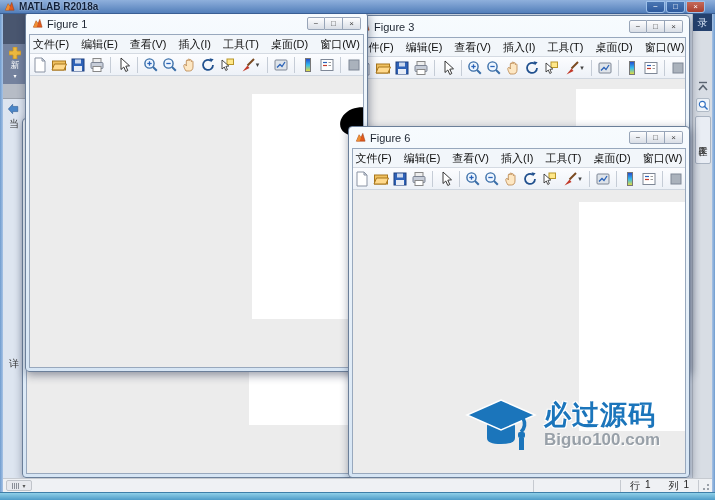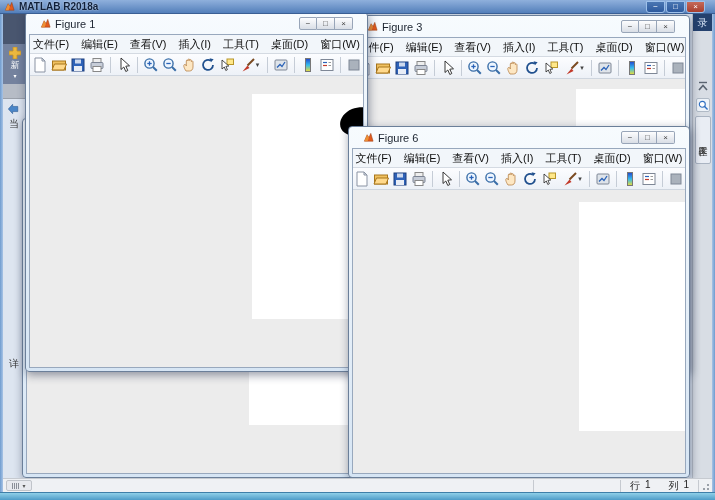--- a/index.html
+++ b/index.html
@@ -57,21 +57,21 @@
   .sb-cell{padding:0 9px;display:flex;gap:5px;}
   .sb-resize{width:12px;height:12px;margin-right:1px;
     background:
      radial-gradient(circle at 9px 9px,#9aa0a8 1px,transparent 1.4px),
      radial-gradient(circle at 9px 5px,#9aa0a8 1px,transparent 1.4px),
      radial-gradient(circle at 5px 9px,#9aa0a8 1px,transparent 1.4px);}
 
   
   .figwin{position:absolute;border:1px solid #6b7f99;border-radius:4px;
     background:linear-gradient(#f7fbfe,#d6e5f4);box-shadow:1px 3px 10px rgba(20,30,60,.45);}
-  .fig-titlebar{height:21px;display:flex;align-items:center;padding:0 14px;gap:4px;}
+  .fig-titlebar{height:21px;display:flex;align-items:center;padding:0 6px;gap:4px;}
   .fig-title{font-size:11px;color:#1c2430;}
   .fig-controls{margin-left:auto;display:flex;}
   .fc-btn{width:18px;height:13px;border:1px solid #98a5b8;background:linear-gradient(#fdfdfe,#d9dee6);
     color:#444;font-size:8px;line-height:11px;text-align:center;}
   .fc-btn + .fc-btn{border-left:none;}
   .fc-btn:first-child{border-radius:2px 0 0 2px;}
   .fc-btn:last-child{border-radius:0 2px 2px 0;}
   .fig-body{position:absolute;left:3px;right:3px;top:21px;bottom:3px;border:1px solid #98a8bd;
     background:#ececec;display:flex;flex-direction:column;overflow:hidden;align-items:center;}
   .fig-menubar{height:19px;background:#f2f6fa;border-bottom:1px solid #d4dae2;display:flex;
@@ -678,20 +678,33 @@
       <div class="fig-content">
         <div class="white-area" style="left:60px;top:12px;width:216px;height:229px">
           <svg class="crescent-svg" style="left:105px;top:32px" width="80" height="129" viewBox="0 0 109 165" preserveAspectRatio="none">
               <use href="#crescent"></use>
             </svg>
         </div>
       </div>
     </div>
   </div>
 
+  <div class="watermark">
+    <svg width="76" height="58" viewBox="0 0 76 58">
+      <path d="M24,30 q0,-5 14,-5 q14,0 14,5 l0,12 q0,6 -14,6 q-14,0 -14,-6 z" fill="#1b75bb"></path>
+      <polygon points="38,4 72,19 38,34 4,19" fill="#1b75bb" stroke="#fff" stroke-width="1.5"></polygon>
+      <path d="M60,22 q4,8 -2,14" fill="none" stroke="#1b75bb" stroke-width="3.5"></path>
+      <rect x="55" y="36" width="7" height="6" rx="2" fill="#1b75bb"></rect>
+      <path d="M58.5,42 l0,12" stroke="#1b75bb" stroke-width="5"></path>
+    </svg>
+    <div class="wm-text">
+      <span class="wm-title" style="color: rgb(27, 117, 187);">必过源码</span>
+      <span class="wm-sub" style="color: rgb(152, 160, 168);">Biguo100.com</span>
+    </div>
+  </div>
 
   <div class="statusbar">
     <span class="sb-grip-btn">
         <i></i>
         <i></i>
         <i></i>
         <i></i>
         <b>▾</b>
       </span>
     <span class="sb-spacer"></span>

